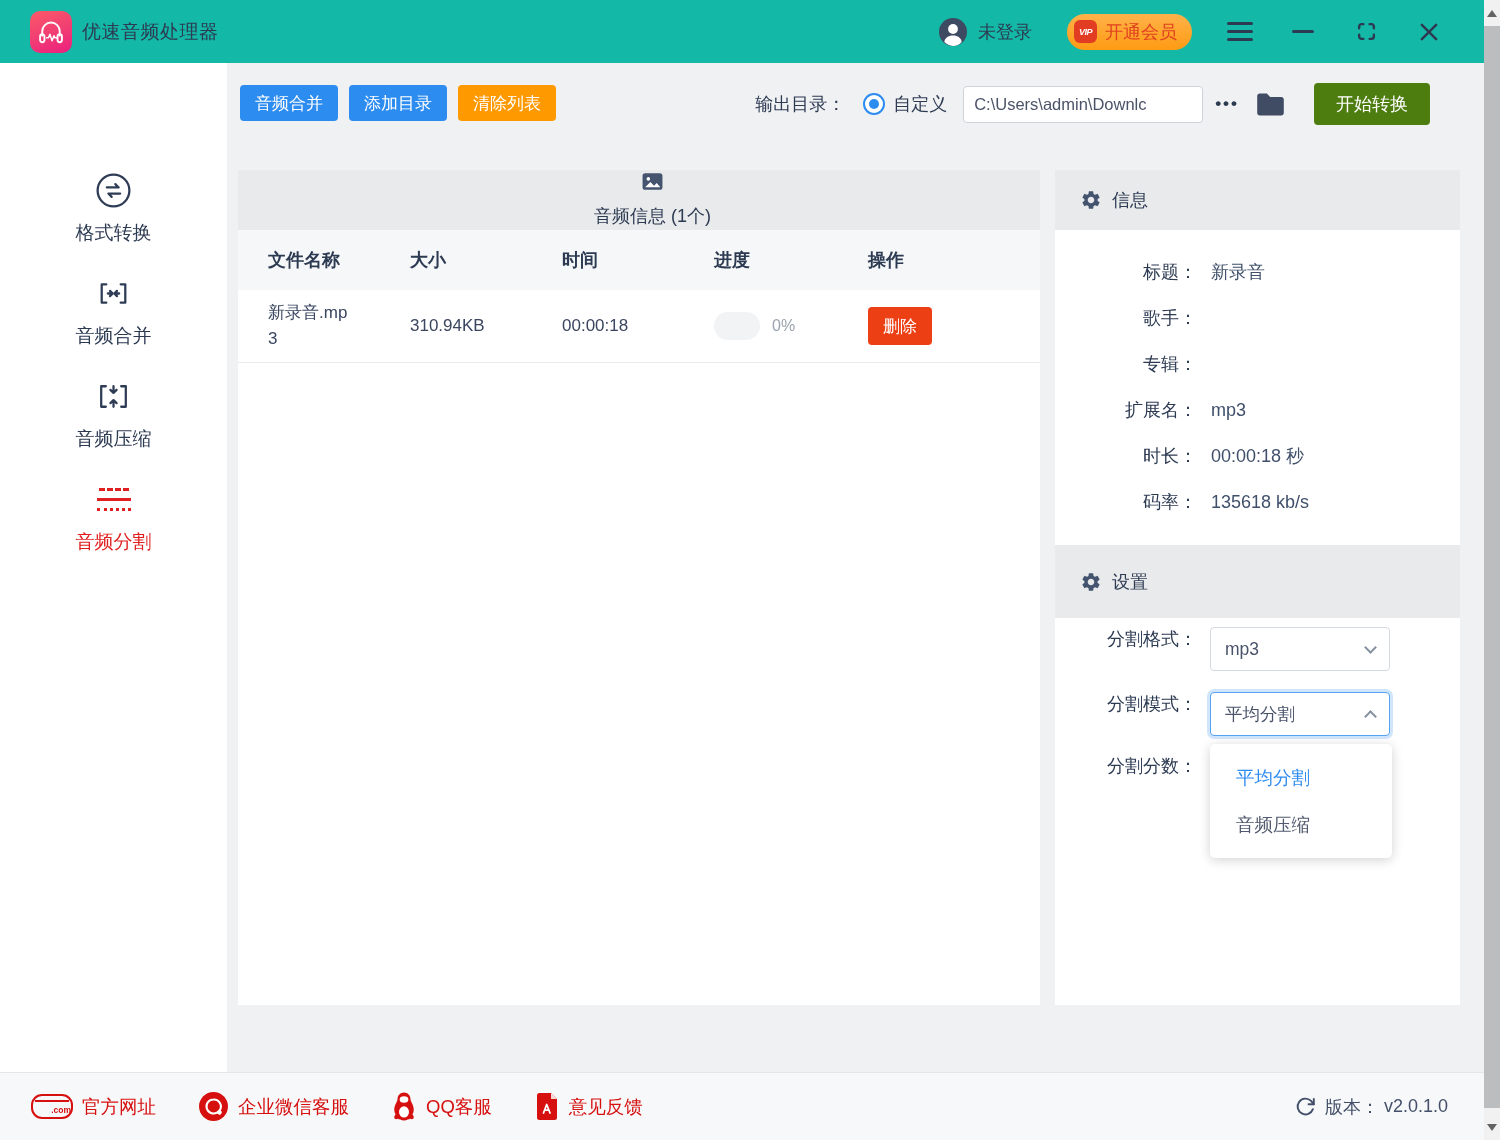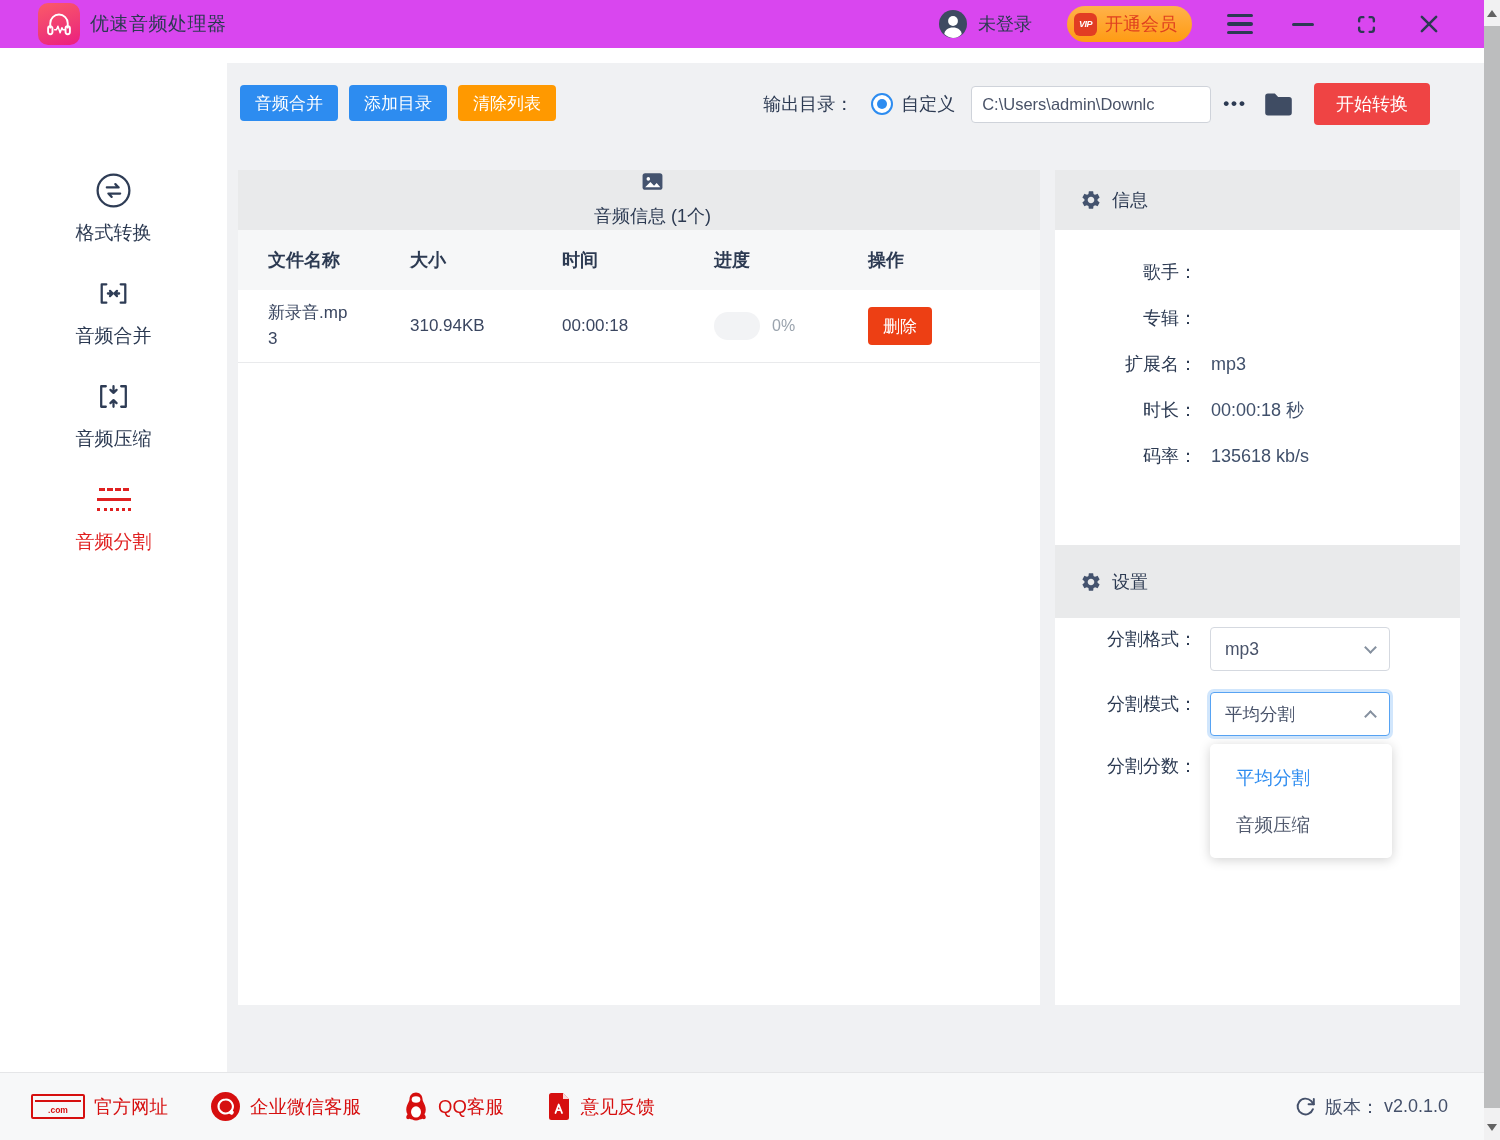--- a/index.html
+++ b/index.html
@@ -1,21 +1,21 @@
 <!DOCTYPE html>
 <html><head>
 <meta charset="utf-8">
 <style>
   * { margin:0; padding:0; box-sizing:border-box; }
   html,body { width:1500px; height:1140px; overflow:hidden; }
   body { font-family:"Liberation Sans","DejaVu Sans",sans-serif; color:#2c3a52; background:#fff; }
   .app { position:relative; width:1500px; height:1140px; background:#fff; }
 
   
-  .titlebar { position:absolute; top:0; left:0; width:1500px; height:48px; background:#d946ef; display:flex; align-items:center; z-index:5;padding-left:8px; }
+  .titlebar { position:absolute; top:0; left:0; width:1500px; height:63px; background:#14b8a6; display:flex; align-items:center; z-index:5; }
   .logo { width:42px; height:42px; margin-left:30px; border-radius:10px;
           background:linear-gradient(160deg,#fb5a68 0%,#f03c74 55%,#ec1e7f 100%);
           display:flex; align-items:center; justify-content:center; }
   .app-title { margin-left:10px; font-size:19px; font-weight:500; letter-spacing:.5px; }
   .tb-right { margin-left:auto; display:flex; align-items:center; margin-right:56px; }
   .login-status { font-size:18px; margin-left:11px; }
   .vip-btn { margin-left:35px; height:36px; border-radius:18px; padding:0 15px 0 7px;
              background:linear-gradient(180deg,#ffb24a,#ff9b13); display:flex; align-items:center; gap:8px; cursor:pointer; }
   .vip-badge { width:23px; height:23px; background:#e23d23; border-radius:6px; color:#fff;
                font-size:9px; font-weight:bold; font-style:italic; display:flex; align-items:center; justify-content:center; letter-spacing:-.5px; }
@@ -47,21 +47,21 @@
   .btn-blue { background:#2d8cf0; }
   .btn-orange { background:#ff9900; }
   .tb-group-right { position:absolute; right:70px; top:14px; height:54px; display:flex; align-items:center; }
   .out-label { font-size:18px; }
   .radio { width:22px; height:22px; border-radius:50%; border:2.5px solid #2d8cf0; margin-left:18px; position:relative; cursor:pointer; background:#fff; }
   .radio::after { content:""; position:absolute; left:50%; top:50%; width:10px; height:10px; margin:-5px 0 0 -5px; border-radius:50%; background:#2d8cf0; }
   .radio-label { font-size:18px; margin-left:8px; }
   .path-input { margin-left:16px; width:240px; height:37px; border:1px solid #cfd3da; border-radius:4px; padding:0 10px; font-size:16.5px; color:#4a5368; font-family:inherit; background:#fff; }
   .more-dots { margin-left:12px; font-size:17px; font-weight:bold; letter-spacing:2px; color:#2c3a52; cursor:pointer; }
   .folder-ic { margin-left:16px; cursor:pointer; display:flex; }
-  .btn-start { margin-left:20px; background:#ef4444; height:42px; padding:0 22px; font-size:18px; border-radius:4px; }
+  .btn-start { margin-left:28px; background:#4d7c0f; height:42px; padding:0 22px; font-size:18px; border-radius:4px; }
 
   
   .table-panel { position:absolute; left:11px; top:107px; width:802px; height:835px; background:#fff; }
   .panel-head { height:60px; background:#e9eaeb; display:flex; align-items:center; padding-left:27px; gap:11px;flex-direction:column; }
   .panel-head .t { font-size:18px; }
   .grid-row { display:grid; grid-template-columns:142px 152px 152px 154px 1fr; align-items:center; padding-left:30px; }
   .thead { height:60px; background:#f6f7f8; font-weight:bold; font-size:18px; }
   .file-row { height:73px; border-bottom:1px solid #e9eaec; font-size:17px; color:#3a4660; }
   .file-name { width:82px; word-break:break-all; line-height:1.55; }
   .prog-cell { display:flex; align-items:center; gap:12px; }
@@ -94,21 +94,21 @@
   .dropdown { position:absolute; left:155px; top:574px; width:182px; background:#fff; border-radius:5px; padding:10px 0;
               box-shadow:0 2px 12px rgba(0,0,0,.18); z-index:8; }
   .dd-opt { height:47px; display:flex; align-items:center; padding-left:26px; font-size:18.5px; color:#515a6e; cursor:pointer; }
   .dd-opt.selected { color:#2d8cf0; }
 
   
   .footer { position:absolute; left:0; top:1072px; width:1500px; height:68px; background:#f7f8f9; border-top:1px solid #e5e6e8;
             display:flex; align-items:center; padding-left:31px; }
   .f-item { display:flex; align-items:center; gap:9px; margin-right:42px; cursor:pointer; }
   .f-item .txt { color:#d60f0f; font-size:18.5px; }
-  .com-icon { width:54px; height:25px; border:2.2px solid #d60f0f; border-radius:2px; position:relative; display:flex; align-items:flex-end; justify-content:center; }
+  .com-icon { width:42px; height:25px; border:2.2px solid #d60f0f; border-radius:11px; position:relative; display:flex; align-items:flex-end; justify-content:flex-end; }
   .com-icon::before { content:""; position:absolute; top:4px; left:2px; right:2px; height:2px; background:#d60f0f; }
   .com-icon .ctx { font-size:8.5px; font-weight:bold; color:#d60f0f; padding-bottom:2px; }
   .version { margin-left:auto; margin-right:52px; display:flex; align-items:center; gap:9px; color:#44506a; font-size:18px; }
 
   
   .scrollbar { position:absolute; top:0; right:0; width:16px; height:1140px; background:#f1f1f2; z-index:20; }
   .sb-arrow { position:absolute; left:0; width:16px; height:22px; display:flex; align-items:center; justify-content:center; cursor:pointer; }
   .sb-arrow.up { top:2px; }
   .sb-arrow.down { bottom:2px; }
   .tri-up { width:0; height:0; border-left:5px solid transparent; border-right:5px solid transparent; border-bottom:7px solid #636363; }
@@ -272,20 +272,24 @@
 
     <section class="right-panel">
       <div class="sec-head">
         <svg width="22" height="22" viewBox="0 0 24 24" fill="#44536e">
           <path d="M19.14 12.94c.04-.3.06-.61.06-.94 0-.32-.02-.64-.07-.94l2.03-1.58c.18-.14.23-.41.12-.61l-1.92-3.32c-.12-.22-.37-.29-.59-.22l-2.39.96c-.5-.38-1.03-.7-1.62-.94l-.36-2.54c-.04-.24-.24-.41-.48-.41h-3.84c-.24 0-.43.17-.47.41l-.36 2.54c-.59.24-1.13.57-1.62.94l-2.39-.96c-.22-.08-.47 0-.59.22L2.74 8.87c-.12.21-.08.47.12.61l2.03 1.58c-.05.3-.09.63-.09.94s.02.64.07.94l-2.03 1.58c-.18.14-.23.41-.12.61l1.92 3.32c.12.22.37.29.59.22l2.39-.96c.5.38 1.03.7 1.62.94l.36 2.54c.05.24.24.41.48.41h3.84c.24 0 .44-.17.47-.41l.36-2.54c.59-.24 1.13-.56 1.62-.94l2.39.96c.22.08.47 0 .59-.22l1.92-3.32c.12-.22.07-.47-.12-.61l-2.01-1.58zM12 15.6c-1.98 0-3.6-1.62-3.6-3.6s1.62-3.6 3.6-3.6 3.6 1.62 3.6 3.6-1.62 3.6-3.6 3.6z"></path>
         </svg>
         <span class="t">信息</span>
       </div>
       <div class="info-body">
         <div class="inf-row">
+            <span class="inf-label">标题：</span>
+            <span class="inf-value">新录音</span>
+          </div>
+        <div class="inf-row">
             <span class="inf-label">歌手：</span>
             <span class="inf-value"></span>
           </div>
         <div class="inf-row">
             <span class="inf-label">专辑：</span>
             <span class="inf-value"></span>
           </div>
         <div class="inf-row">
             <span class="inf-label">扩展名：</span>
             <span class="inf-value">mp3</span>

